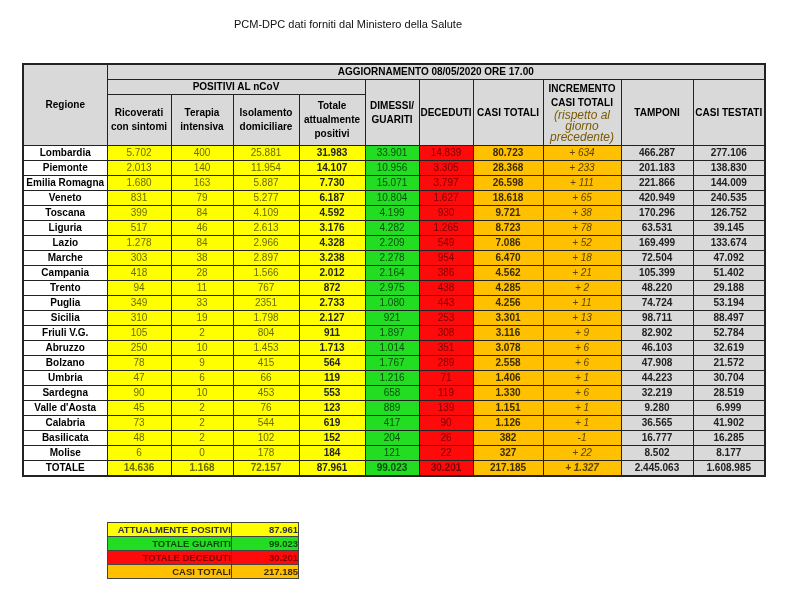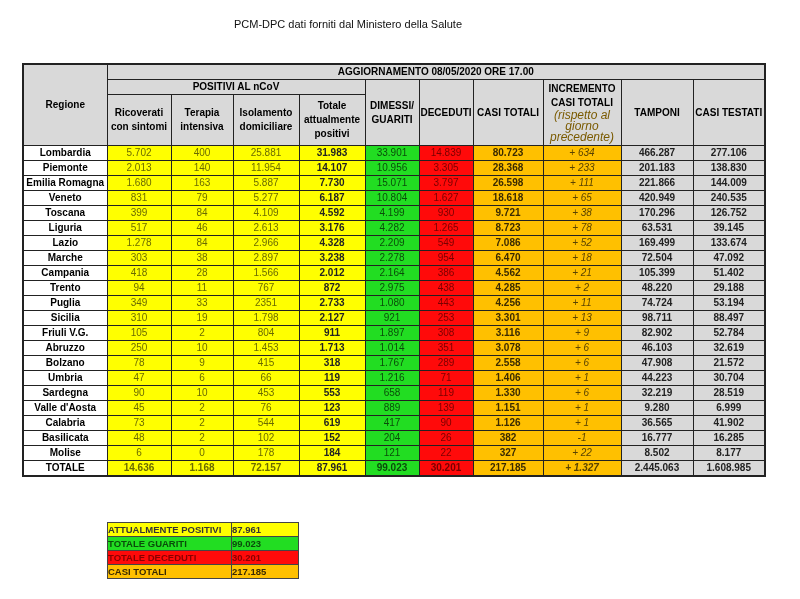--- a/index.html
+++ b/index.html
@@ -17,21 +17,21 @@
   .yb { background: #ffff00; color: #222; font-weight: bold; }
   .g { background: #22dd22; color: #0a4d0a; }
   .r { background: #ff0a0a; color: #7a0000; }
   .o { background: #ffc000; color: #3a2a00; font-weight: bold; }
   .oi { background: #ffc000; color: #5a4300; font-style: italic; }
   .gr { background: #d9d9d9; color: #222; font-weight: bold; }
   .hdr-o { background: #ffc000; }
   .note { font-style: italic; font-weight: normal; font-size: 12px; color: #7a5a00; display: block; line-height: 11px; }
   tr.total td { font-weight: bold; }
   table.summary { position: absolute; left: 107px; top: 522px; width: 191px; border-collapse: collapse; table-layout: fixed; border: 1px solid #444; }
-  table.summary td { border: 1px solid #444; text-align: left; font-size: 9.5px; font-weight: bold; height: 13px; line-height: 13px; padding: 0; }
+  table.summary td { border: 1px solid #444; text-align: right; font-size: 9.5px; font-weight: bold; height: 13px; line-height: 13px; padding: 0; }
   .s-y { background: #ffff00; color: #333; }
   .s-g { background: #22dd22; color: #0a4d0a; }
   .s-r { background: #ff0a0a; color: #8a0000; }
   .s-o { background: #ffc000; color: #3a2a00; }
 </style>
 </head>
 <body>
 
 <div class="title">PCM-DPC dati forniti dal Ministero della Salute</div>
 
@@ -254,21 +254,21 @@
         <td class="o">3.078</td>
         <td class="oi">+ 6</td>
         <td class="gr">46.103</td>
         <td class="gr">32.619</td>
       </tr>
       <tr>
         <td class="region">Bolzano</td>
         <td class="y">78</td>
         <td class="y">9</td>
         <td class="y">415</td>
-        <td class="yb">318</td>
+        <td class="yb">564</td>
         <td class="g">1.767</td>
         <td class="r">289</td>
         <td class="o">2.558</td>
         <td class="oi">+ 6</td>
         <td class="gr">47.908</td>
         <td class="gr">21.572</td>
       </tr>
       <tr>
         <td class="region">Umbria</td>
         <td class="y">47</td>

